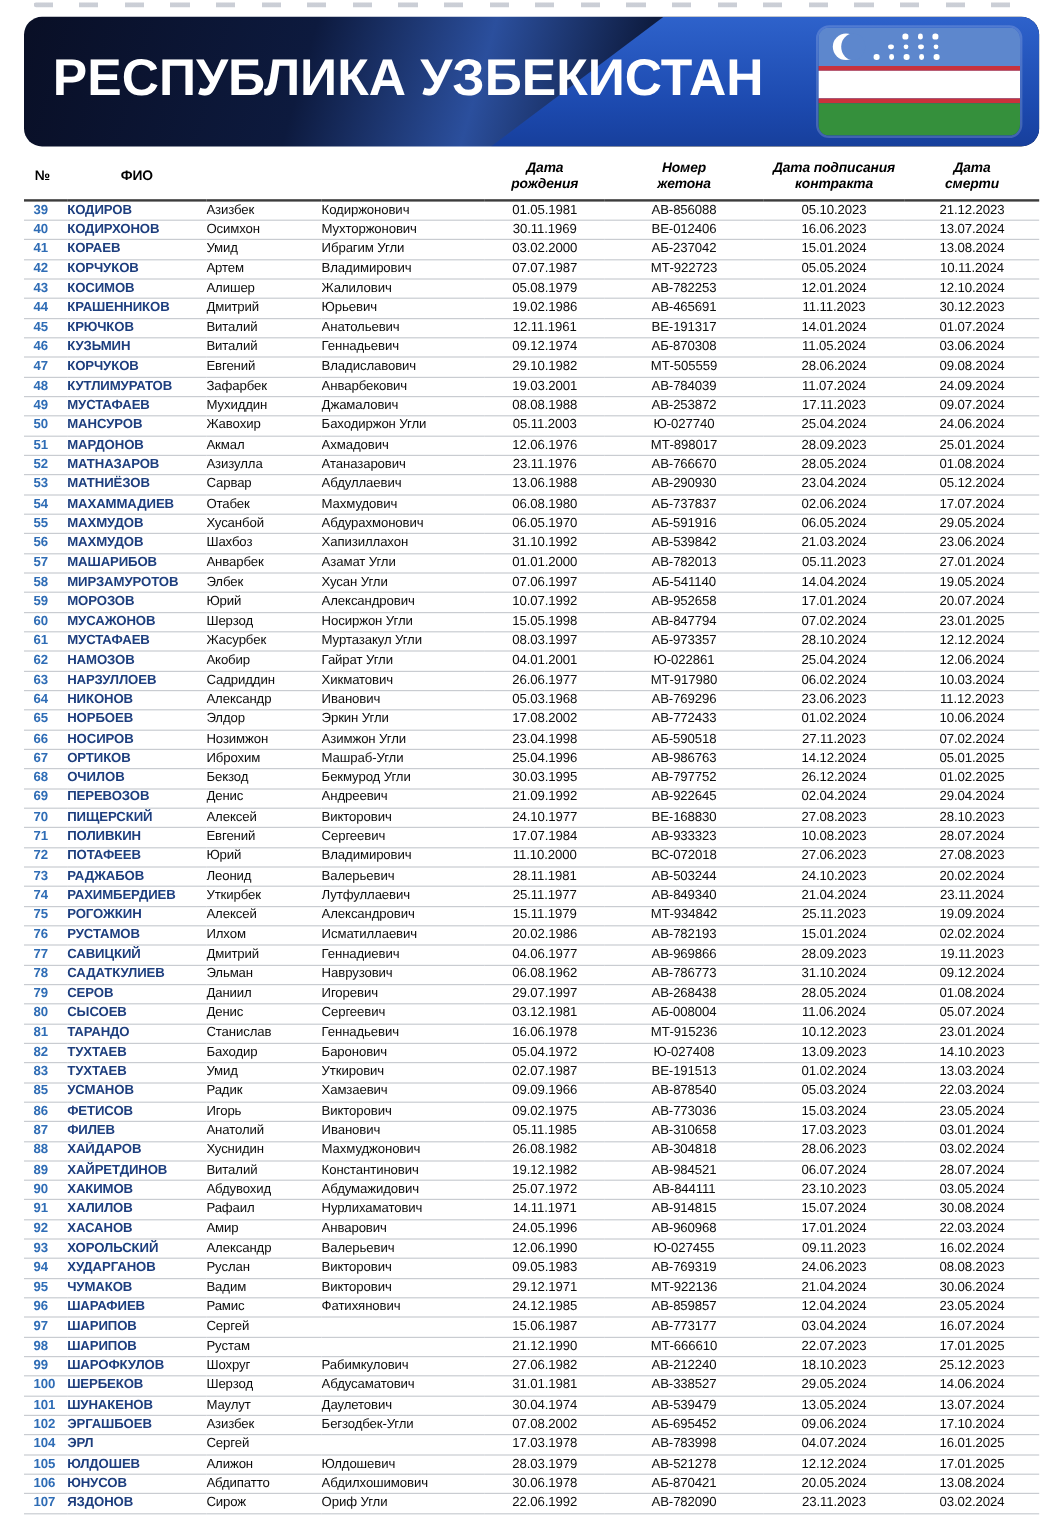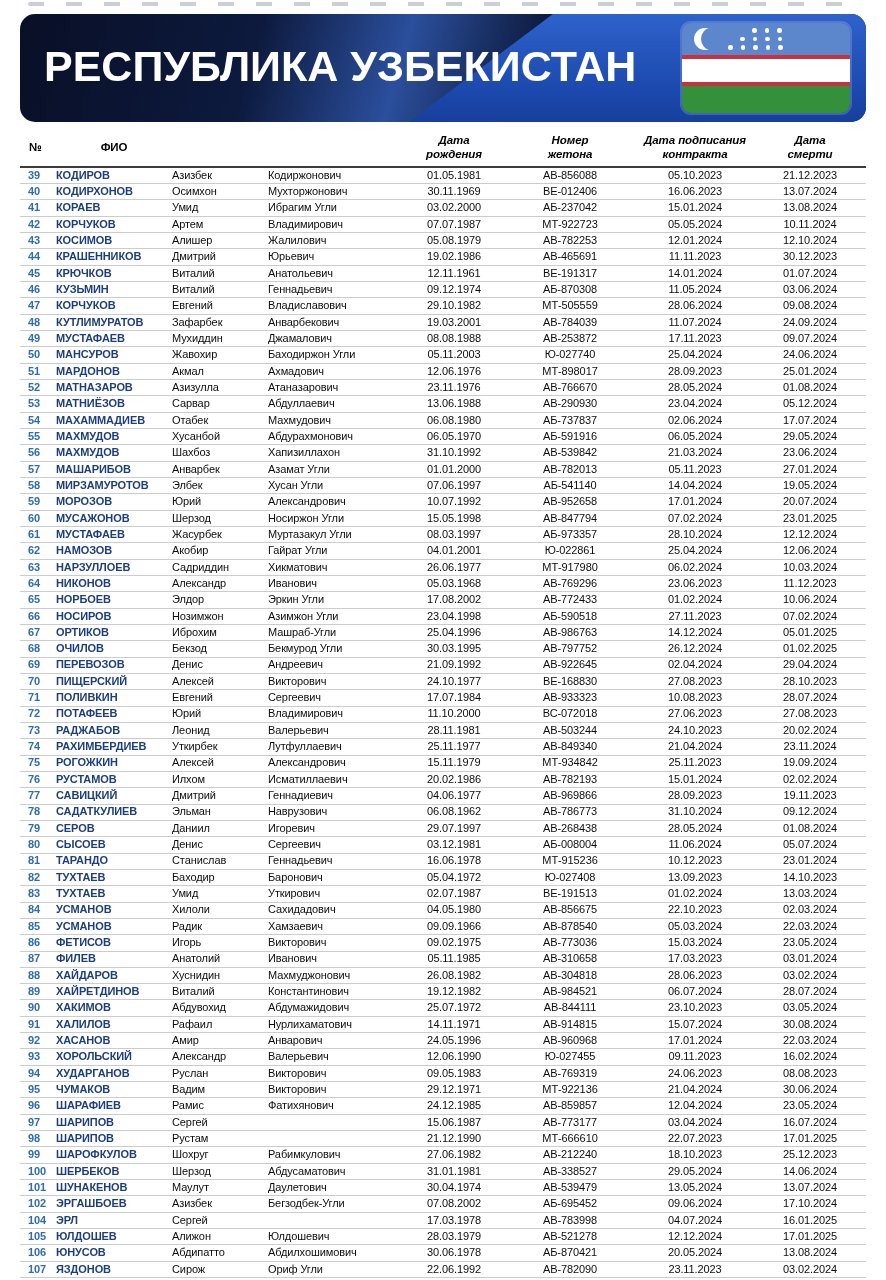--- a/index.html
+++ b/index.html
@@ -585,30 +585,20 @@
         <td class="c0">83</td>
         <td class="c1">ТУХТАЕВ</td>
         <td class="c2">Умид</td>
         <td class="c3">Уткирович</td>
         <td class="c4">02.07.1987</td>
         <td class="c5">ВЕ-191513</td>
         <td class="c6">01.02.2024</td>
         <td class="c7">13.03.2024</td>
       </tr>
       <tr>
-        <td class="c0">84</td>
-        <td class="c1">УСМАНОВ</td>
-        <td class="c2">Хилоли</td>
-        <td class="c3">Сахидадович</td>
-        <td class="c4">04.05.1980</td>
-        <td class="c5">АВ-856675</td>
-        <td class="c6">22.10.2023</td>
-        <td class="c7">02.03.2024</td>
-      </tr>
-      <tr>
         <td class="c0">85</td>
         <td class="c1">УСМАНОВ</td>
         <td class="c2">Радик</td>
         <td class="c3">Хамзаевич</td>
         <td class="c4">09.09.1966</td>
         <td class="c5">АВ-878540</td>
         <td class="c6">05.03.2024</td>
         <td class="c7">22.03.2024</td>
       </tr>
       <tr>

